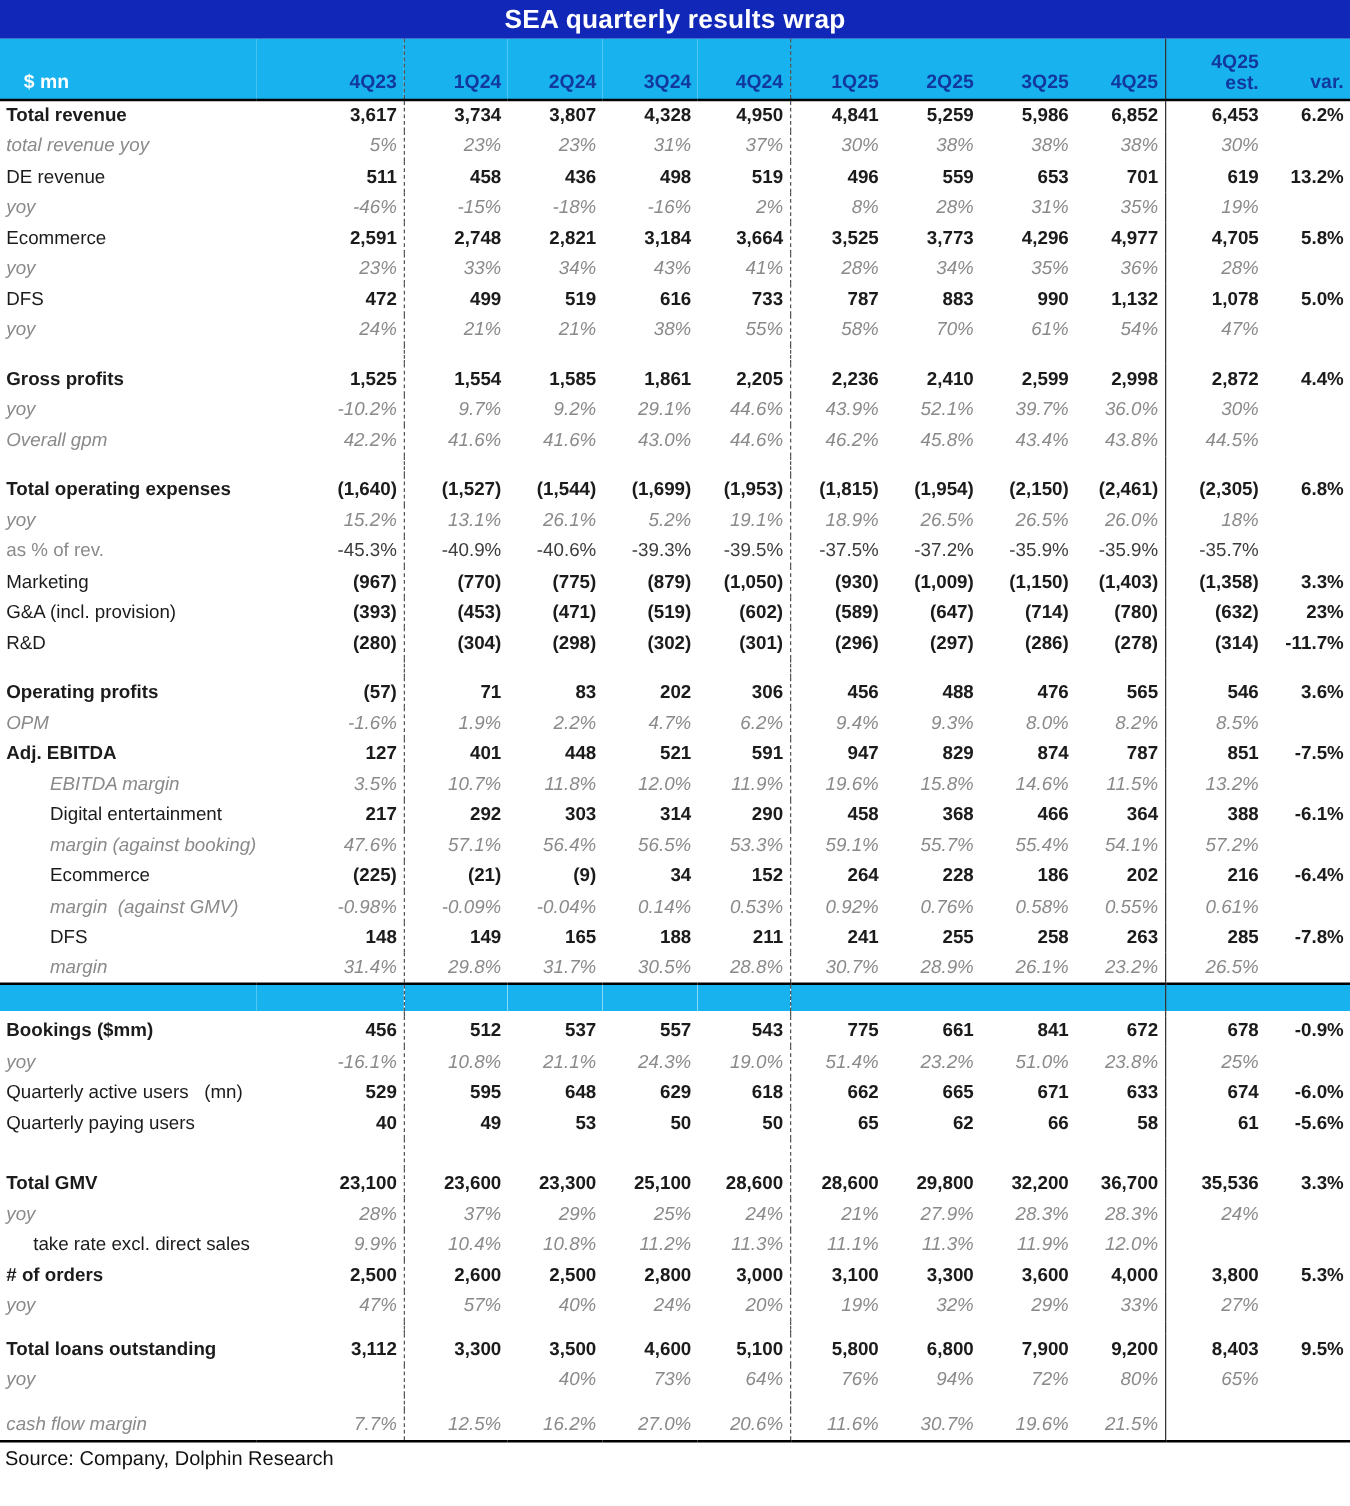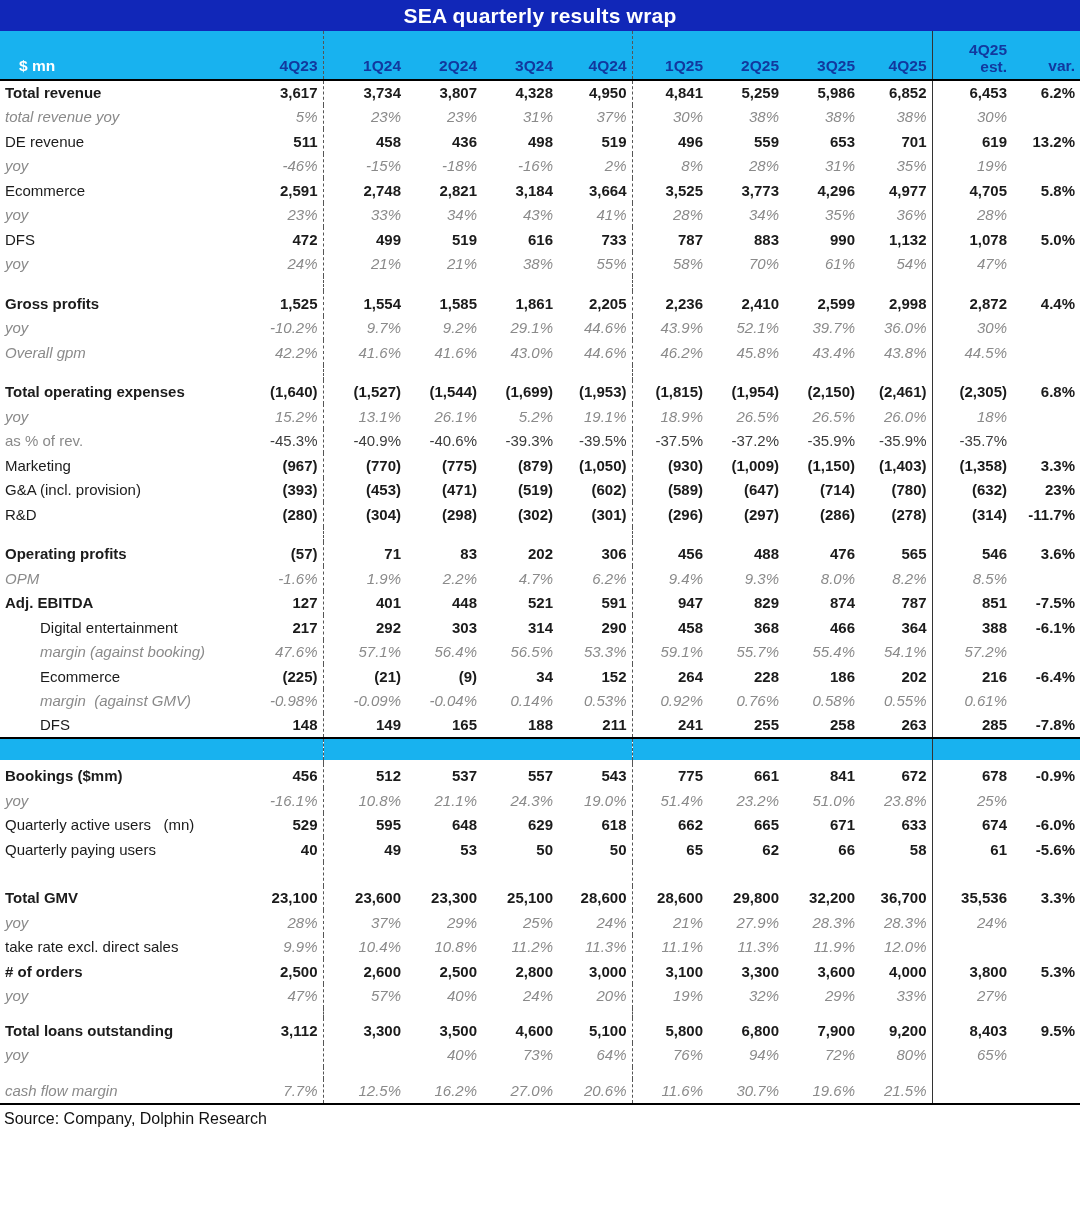--- a/index.html
+++ b/index.html
@@ -18,21 +18,21 @@
   th.unit{text-align:left;padding-left:19px;color:#fff;}
   th .stack{line-height:17px;}
   tbody td{height:24.5px;padding:0 5px 0 0;font-size:15px;text-align:right;
     white-space:pre;color:var(--text);overflow:hidden;}
   td.label{text-align:left;padding-left:5px;}
   td.label.indent{padding-left:40px;}
   tr.bold td{font-weight:700;}
   tr.num td{font-weight:700;}
   tr.num td.label{font-weight:400;}
   tr.pct td{font-style:italic;color:var(--muted);font-weight:400;}
-  tr.pctU td{font-style:italic;color:var(--muted);font-weight:400;}
+  tr.pctU td{font-style:italic;color:var(--muted);font-weight:400;text-align:right;}
   tr.pctU td.label{font-style:normal;color:var(--text);}
   tr.pctD td{font-style:normal;color:var(--muted-dark);font-weight:400;}
   tr.pctD td.label{color:var(--muted);}
   td.var{font-weight:700;font-style:normal;color:var(--text);}
   .d1,.d2{border-right:1px dashed var(--divider);}
   .d3{border-right:1.5px solid #333;}
   tr.gap td{height:15px;}
   tr.gap.lg td{height:24px;}
   tr.gap.sm td{height:10px;}
   tr.gap.md td{height:12px;}
@@ -396,20 +396,34 @@
           <td>448</td>
           <td>521</td>
           <td class="d2">591</td>
           <td>947</td>
           <td>829</td>
           <td>874</td>
           <td class="d3">787</td>
           <td class="est">851</td>
           <td class="var">-7.5%</td>
         </tr>
+        <tr class="pct">
+          <td class="label indent">EBITDA margin</td>
+          <td class="d1">3.5%</td>
+          <td>10.7%</td>
+          <td>11.8%</td>
+          <td>12.0%</td>
+          <td class="d2">11.9%</td>
+          <td>19.6%</td>
+          <td>15.8%</td>
+          <td>14.6%</td>
+          <td class="d3">11.5%</td>
+          <td class="est">13.2%</td>
+          <td class="var"></td>
+        </tr>
         <tr class="num">
           <td class="label indent">Digital entertainment</td>
           <td class="d1">217</td>
           <td>292</td>
           <td>303</td>
           <td>314</td>
           <td class="d2">290</td>
           <td>458</td>
           <td>368</td>
           <td>466</td>
@@ -466,20 +480,34 @@
           <td>165</td>
           <td>188</td>
           <td class="d2">211</td>
           <td>241</td>
           <td>255</td>
           <td>258</td>
           <td class="d3">263</td>
           <td class="est">285</td>
           <td class="var">-7.8%</td>
         </tr>
+        <tr class="pct">
+          <td class="label indent">margin</td>
+          <td class="d1">31.4%</td>
+          <td>29.8%</td>
+          <td>31.7%</td>
+          <td>30.5%</td>
+          <td class="d2">28.8%</td>
+          <td>30.7%</td>
+          <td>28.9%</td>
+          <td>26.1%</td>
+          <td class="d3">23.2%</td>
+          <td class="est">26.5%</td>
+          <td class="var"></td>
+        </tr>
         <tr class="band">
           <td></td>
           <td class="d1"></td>
           <td></td>
           <td></td>
           <td></td>
           <td class="d2"></td>
           <td></td>
           <td></td>
           <td></td>

